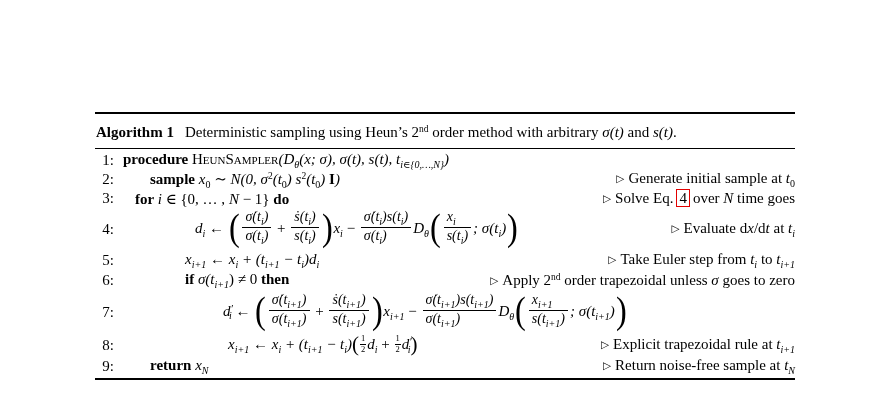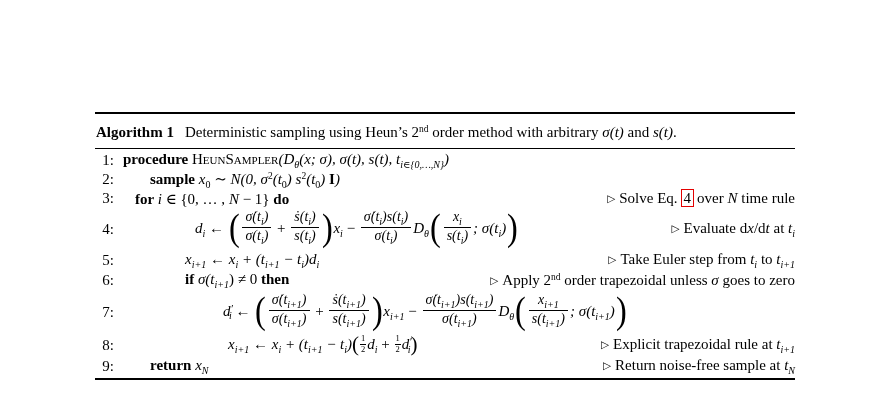--- a/index.html
+++ b/index.html
@@ -22,21 +22,21 @@
   .sc{font-variant:small-caps}
   .m{font-style:italic}
   .r{font-style:normal}
   .bi{font-weight:bold;font-style:normal}
   .sb{font-size:10px;font-style:italic}
   .sbr{font-size:10px;font-style:normal}
   .sp{font-size:9.5px;vertical-align:5px}
   .prm{font-size:11px;font-style:italic;vertical-align:4px}
   .tight{margin-left:-4px}
   .tri{font-family:"DejaVu Sans",sans-serif;font-size:10.5px;margin-right:4px;position:relative;top:-1px}
-  .fr{display:inline-block;vertical-align:middle;text-align:center;line-height:1.12;font-size:14px;margin:0 2px;position:relative;top:-2px}
+  .fr{display:inline-block;vertical-align:middle;line-height:1.12;font-size:14px;margin:0 2px;position:relative;top:-2px}
   .fr .fn{display:block;border-bottom:1px solid #000;padding:0 3px}
   .fr .fd{display:block;padding:0 3px}
   .sfr{display:inline-block;vertical-align:middle;text-align:center;line-height:1.15;font-size:8.5px;margin:0 1px;position:relative;top:-1px}
   .sfr .fn{display:block;border-bottom:1px solid #000;padding:0 1px}
   .sfr .fd{display:block}
   .bp{display:inline-block;font-size:38px;line-height:0;vertical-align:middle;position:relative;top:-2px;font-style:normal;transform:scaleX(.85)}
   .mp{display:inline-block;font-size:21px;line-height:0;vertical-align:middle;position:relative;top:-1px;font-style:normal}
   .eqlink{border:1px solid #e30000;padding:0 2px;margin:0 3px;font-style:normal}
 </style>
 </head>
@@ -54,26 +54,27 @@
     <div class="algo-body">
 
       <div class="row h19">
           <span class="ln">1:</span>
           <span class="code"><span class="kw">procedure </span><span class="sc">HeunSampler</span><span class="m">(</span><span class="m">D</span><sub class="sb">θ</sub><span class="m">(x; σ), σ(t), s(t), t</span><sub class="sb">i∈{0,…,N}</sub><span class="m">)</span></span>
         </div>
 
       <div class="row h19">
           <span class="ln">2:</span>
           <span class="code" style="margin-left:27px"><span class="kw">sample </span><span class="m">x</span><sub class="sbr">0</sub><span class="r"> ∼ </span><span class="m">N</span><span class="m">(0, σ</span><sup class="sp">2</sup><span class="m">(t</span><sub class="sbr">0</sub><span class="m">) s</span><sup class="sp">2</sup><span class="m">(t</span><sub class="sbr">0</sub><span class="m">) </span><span class="bi">I</span><span class="m">)</span></span>
+          <span class="cmt"><span class="tri">▷</span><span>Generate initial sample at </span><span class="m">t</span><sub class="sbr">0</sub></span>
         </div>
 
       <div class="row h19">
           <span class="ln">3:</span>
           <span class="code" style="margin-left:12px"><span class="kw">for </span><span class="m">i</span><span class="r"> ∈ {0, … , </span><span class="m">N</span><span class="r"> − 1} </span><span class="kw">do</span></span>
-          <span class="cmt"><span class="tri">▷</span><span>Solve Eq.</span><span class="eqlink">4</span><span>over </span><span class="m">N</span><span> time rule</span></span>
+          <span class="cmt"><span class="tri">▷</span><span>Solve Eq.</span><span class="eqlink">4</span><span>over </span><span class="m">N</span><span> time goes</span></span>
         </div>
 
       <div class="row h42">
           <span class="ln">4:</span>
           <span class="code" style="margin-left:72px"><span class="m">d</span><sub class="sb">i</sub><span class="r"> ← </span><span class="bp">(</span><span class="fr"><span class="fn"><span class="m">σ̇(t</span><sub class="sb">i</sub><span class="m">)</span></span><span class="fd"><span class="m">σ(t</span><sub class="sb">i</sub><span class="m">)</span></span></span><span class="r"> + </span><span class="fr"><span class="fn"><span class="m">ṡ(t</span><sub class="sb">i</sub><span class="m">)</span></span><span class="fd"><span class="m">s(t</span><sub class="sb">i</sub><span class="m">)</span></span></span><span class="bp">)</span><span class="m">x</span><sub class="sb">i</sub><span class="r"> − </span><span class="fr"><span class="fn"><span class="m">σ̇(t</span><sub class="sb">i</sub><span class="m">)s(t</span><sub class="sb">i</sub><span class="m">)</span></span><span class="fd"><span class="m">σ(t</span><sub class="sb">i</sub><span class="m">)</span></span></span><span class="m">D</span><sub class="sb">θ</sub><span class="bp">(</span><span class="fr"><span class="fn"><span class="m">x</span><sub class="sb">i</sub></span><span class="fd"><span class="m">s(t</span><sub class="sb">i</sub><span class="m">)</span></span></span><span class="m">; σ(t</span><sub class="sb">i</sub><span class="m">)</span><span class="bp">)</span></span>
           <span class="cmt"><span class="tri">▷</span><span>Evaluate d</span><span class="m">x</span><span>/d</span><span class="m">t</span><span> at </span><span class="m">t</span><sub class="sb">i</sub></span>
         </div>
 
       <div class="row h20">
           <span class="ln">5:</span>

